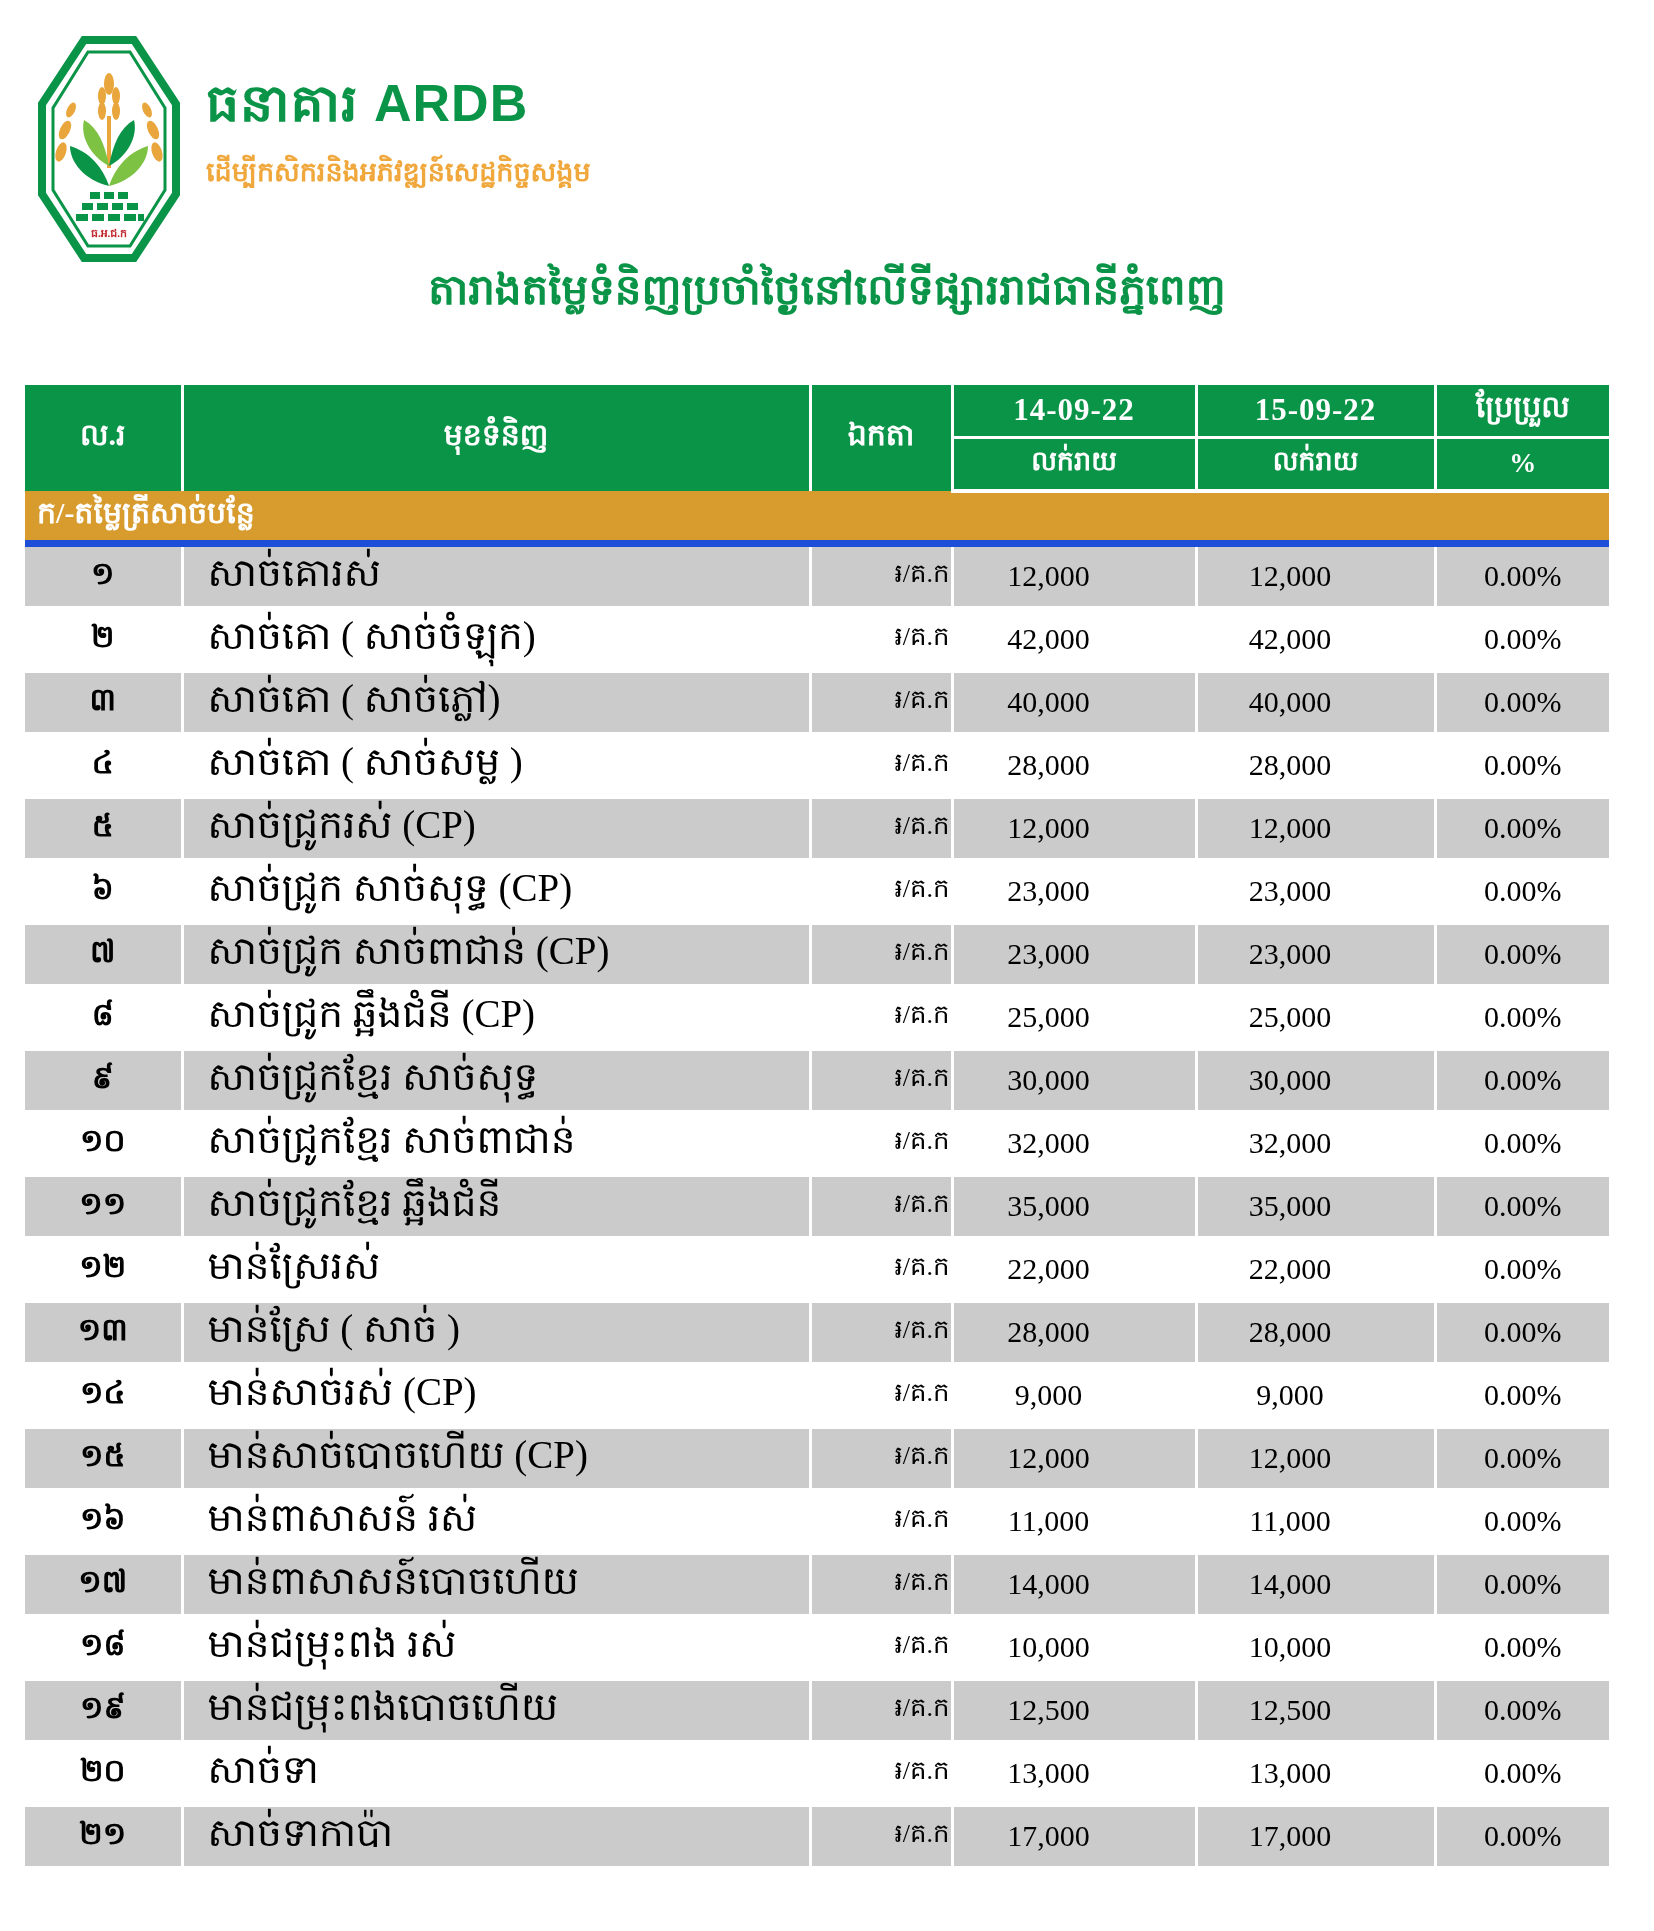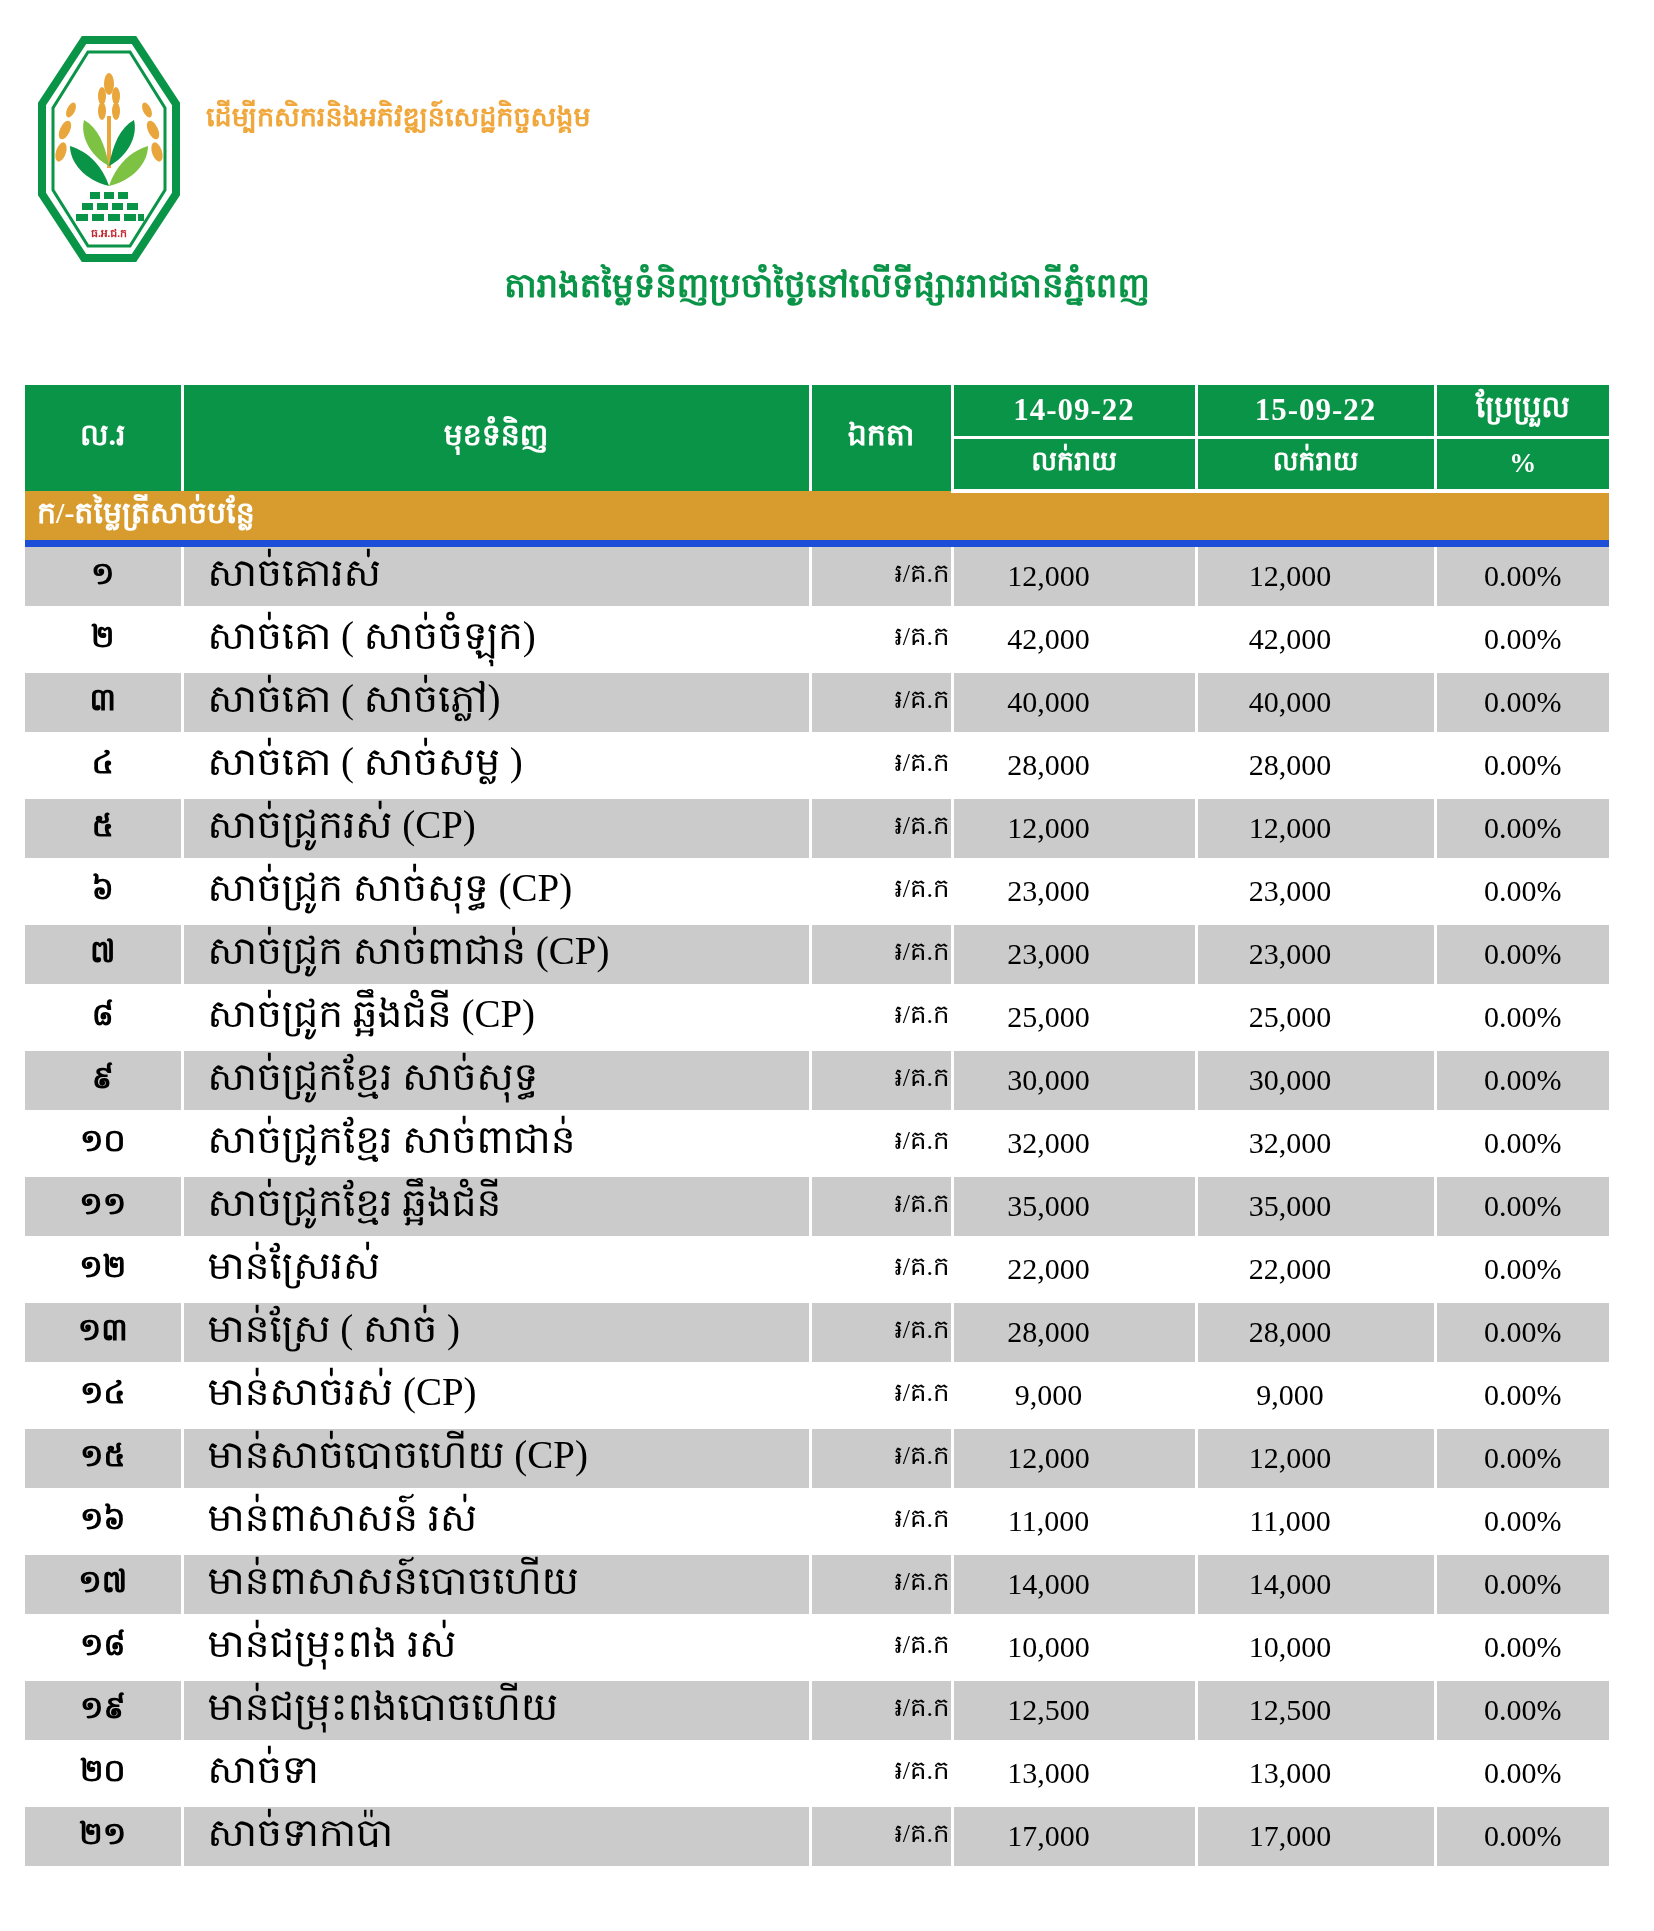--- a/index.html
+++ b/index.html
@@ -26,21 +26,21 @@
     letter-spacing:1px;white-space:nowrap;
   }
   .brand-tagline{
     margin-top:24px;font-size:27px;font-weight:bold;color:var(--tagline);
     white-space:nowrap;
   }
 
   
   .doc-title{
     position:absolute;top:266px;left:0;width:100%;margin:0;
-    text-align:center;font-size:34px;font-weight:bold;color:var(--green);
+    text-align:center;font-size:42px;font-weight:bold;color:var(--green);
     line-height:1.15;
   }
 
   
   table.price{
     position:absolute;top:385px;left:25px;width:1584px;
     border-collapse:collapse;table-layout:fixed;
   }
   col.c-no{width:157px;}
   col.c-product{width:628px;}
@@ -113,20 +113,21 @@
           <rect x="89" y="169" width="11" height="7"></rect>
         <rect x="38" y="180" width="12" height="7"></rect>
           <rect x="54" y="180" width="12" height="7"></rect>
           <rect x="70" y="180" width="12" height="7"></rect>
           <rect x="86" y="180" width="12" height="7"></rect>
           <rect x="100" y="180" width="6" height="7"></rect>
       </g>
       <text x="71" y="203" text-anchor="middle" font-size="11" font-weight="bold" fill="#C2272D">ធ.អ.ជ.ក</text>
     </svg>
     <div class="brand-text">
+      <div class="brand-name"><span>ធនាគារ</span> <span>ARDB</span></div>
       <div class="brand-tagline">ដើម្បីកសិករនិងអភិវឌ្ឍន៍សេដ្ឋកិច្ចសង្គម</div>
     </div>
   </header>
 
   <h1 class="doc-title">តារាងតម្លៃទំនិញប្រចាំថ្ងៃនៅលើទីផ្សាររាជធានីភ្នំពេញ</h1>
 
   <table class="price">
     <colgroup>
       <col class="c-no">
         <col class="c-product">

